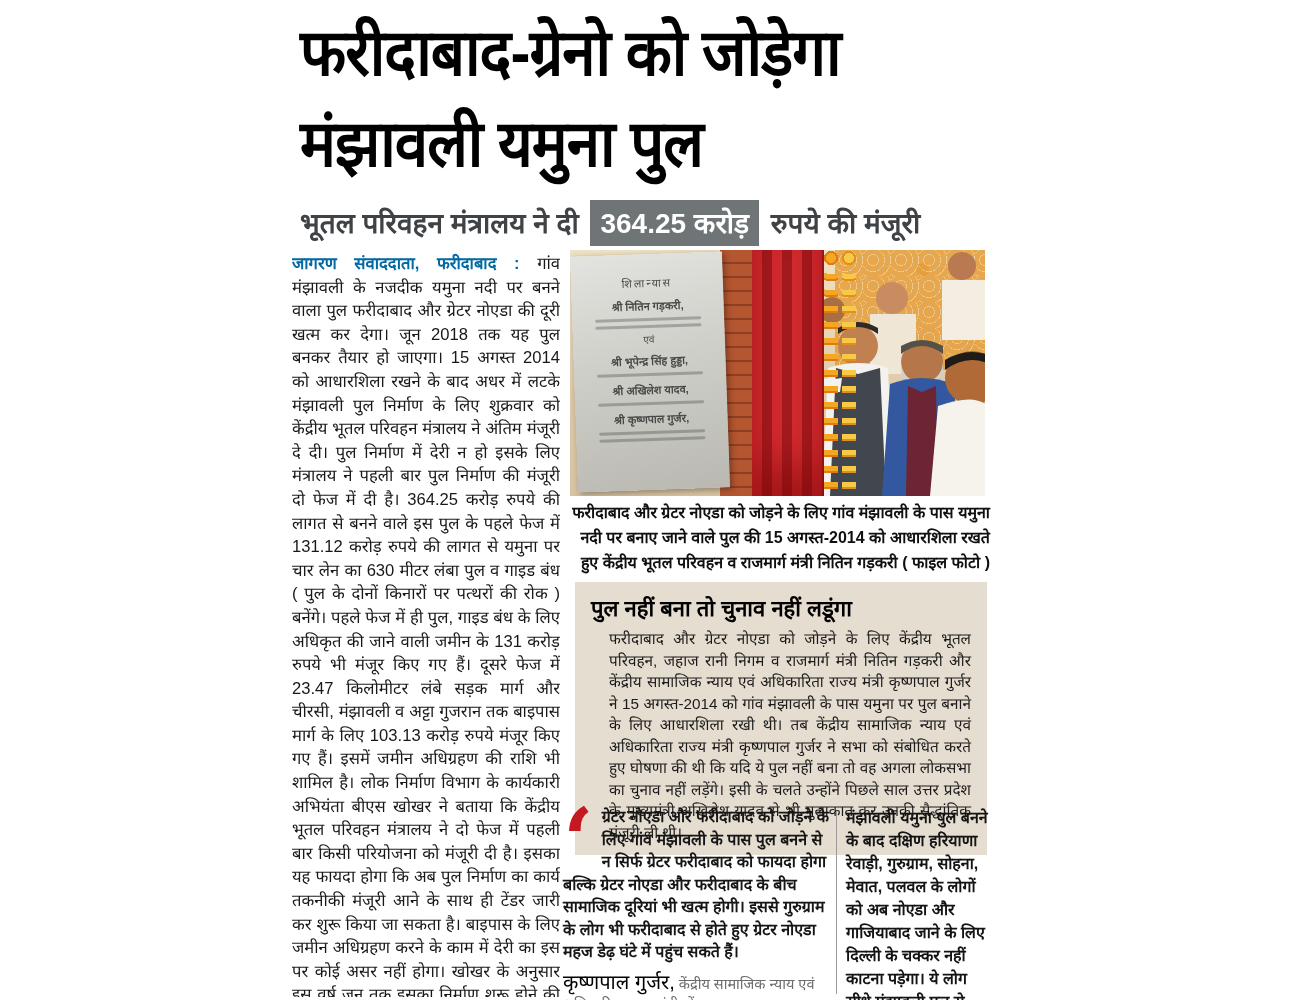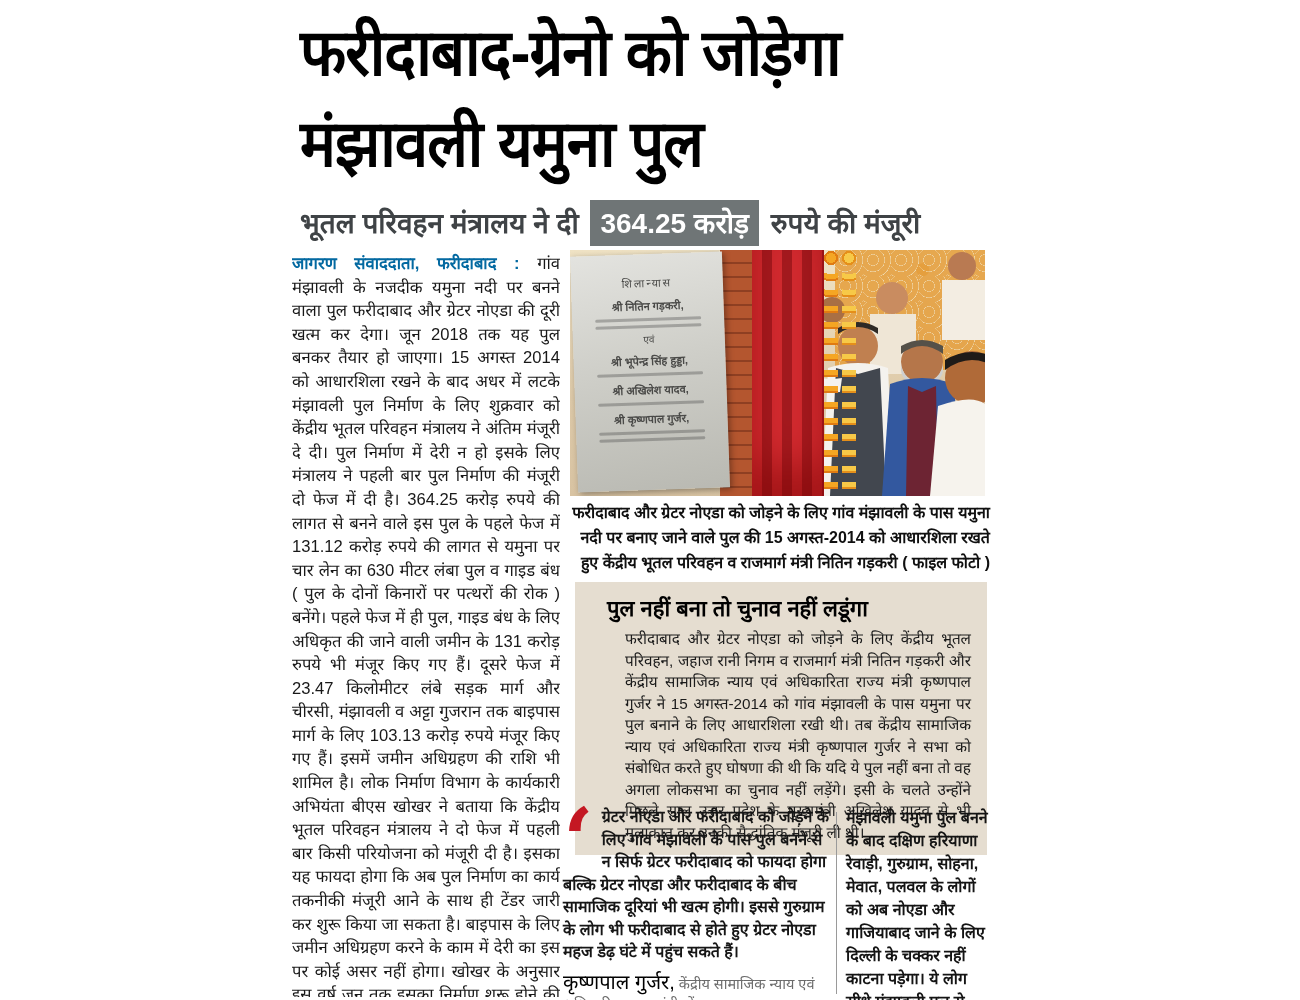--- a/index.html
+++ b/index.html
@@ -77,21 +77,21 @@
 
   
   .caption{
     position:absolute;left:570px;top:500px;width:420px;
     font-size:16px;line-height:25px;font-weight:700;color:#101010;text-align:right;
   }
 
   
   .infobox{
     position:absolute;left:575px;top:582px;width:412px;box-sizing:border-box;
-    background:#e5ddd0;padding:10px 16px 12px 32px;
+    background:#e5ddd0;padding:10px 16px 12px 16px;
   }
   .infobox .btitle{font-size:22px;font-weight:800;color:#000;margin:0 0 6px 0;}
   .infobox .bbody{font-size:15.3px;line-height:21.5px;color:#1b1b1b;text-align:justify;margin-left:18px;}
 
   
   .quote{
     position:absolute;left:563px;top:806px;width:268px;
     font-size:16px;line-height:22.5px;font-weight:600;color:#161616;
   }
   .quote .qmark{

